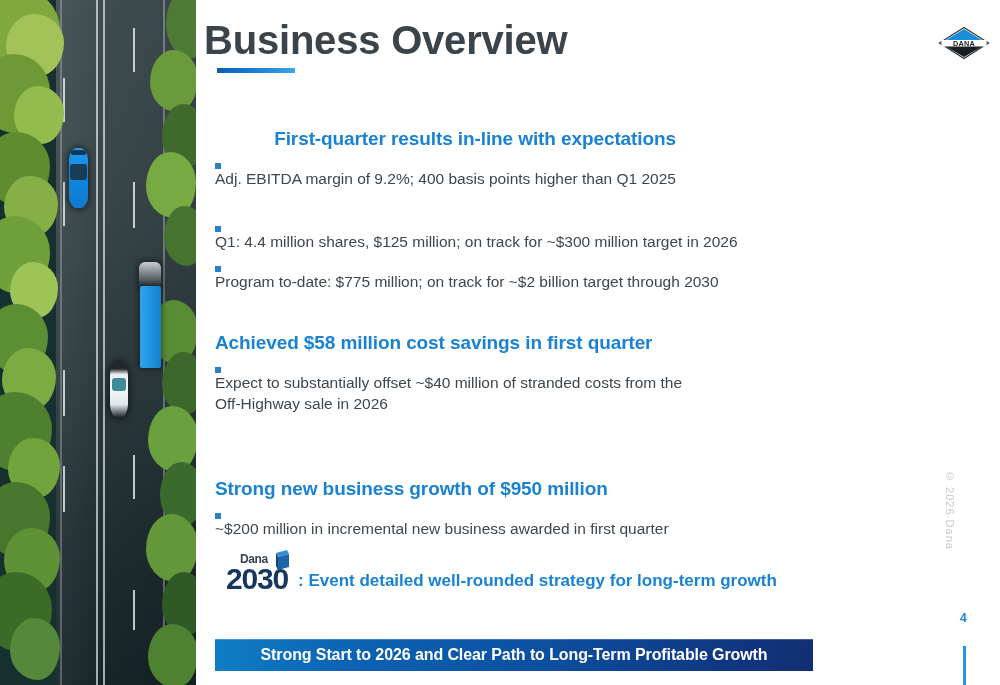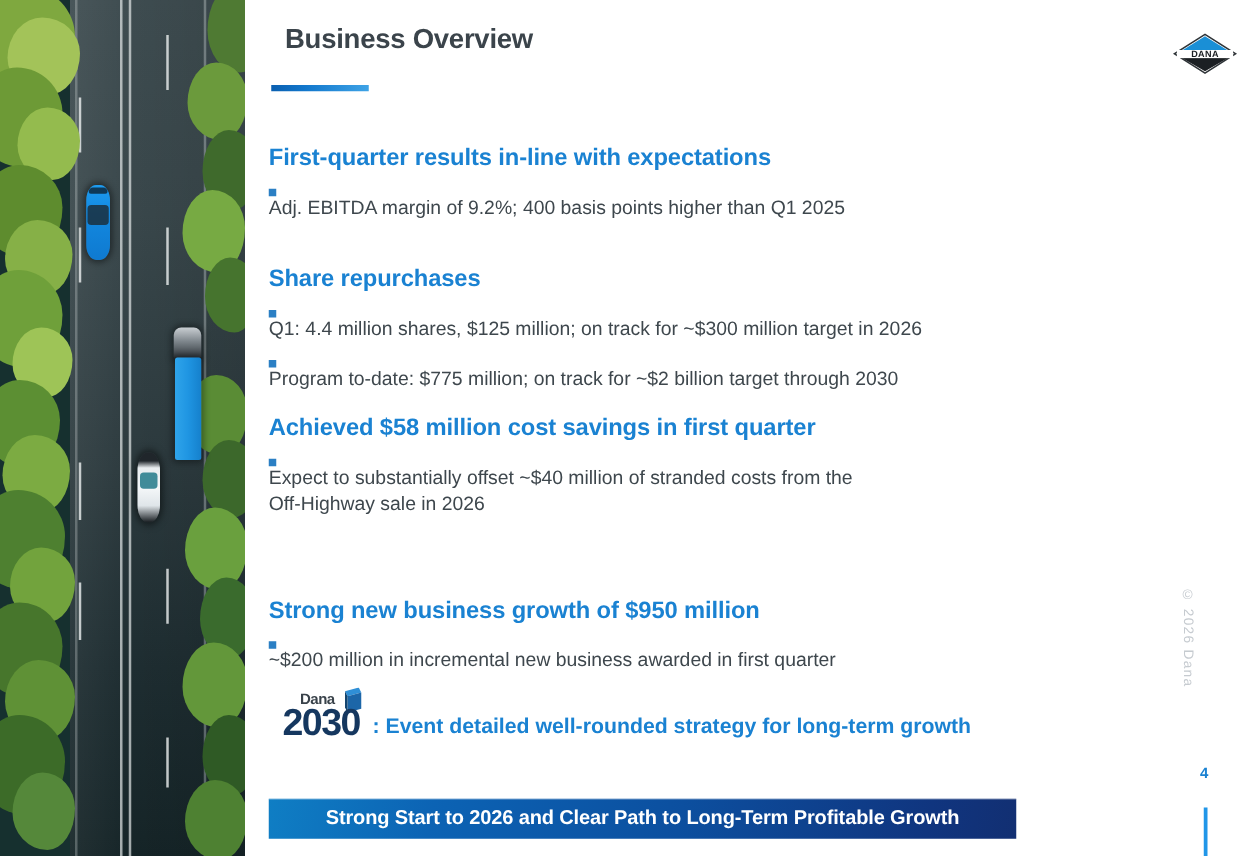--- a/index.html
+++ b/index.html
@@ -111,22 +111,22 @@
     box-shadow: 0 0 6px 2px rgba(0,0,0,.5);
   }
   .car-white::before {
     content:""; position:absolute; left:2px; right:2px; top:16px; height:13px;
     background:#2c7f8f; border-radius:3px; opacity:.9;
   }
 
   
   .slide-title {
     position: absolute;
-    left: 228px; top: 18px;
-    font-size: 22px;
+    left: 204px; top: 18px;
+    font-size: 40px;
     font-weight: bold;
     color: #3b444b;
     letter-spacing: -0.2px;
     text-align: right;
   }
   .title-rule {
     position: absolute;
     left: 217px; top: 68px;
     width: 78px; height: 5px;
     background: linear-gradient(90deg,#0a5fb0 0%,#1277cc 35%,#3ea3e6 100%);
@@ -307,30 +307,29 @@
 
   <div class="veh car-blue"></div>
   <div class="veh truck-cab"></div>
   <div class="veh truck-trailer"></div>
   <div class="veh car-white"></div>
 </div>
 
 <div class="slide-title">Business Overview</div>
 <div class="title-rule"></div>
 
-<div class="section" style="top:116px;">
+<div class="section" style="top:128px;text-align:right;">
   <div class="sec-head">First-quarter results in-line with expectations</div>
   <div class="bullet-row">
     <span class="bullet-mark"></span>
     <span class="bullet-text">Adj. EBITDA margin of 9.2%; 400 basis points higher than Q1 2025</span>
   </div>
 </div>
 
 <div class="section" style="top:213px;">
-  <div class="sec-head">Share repurchases</div>
   <div class="bullet-row">
     <span class="bullet-mark"></span>
     <span class="bullet-text">Q1: 4.4 million shares, $125 million; on track for ~$300 million target in 2026</span>
   </div>
   <div class="bullet-row">
     <span class="bullet-mark"></span>
     <span class="bullet-text">Program to-date: $775 million; on track for ~$2 billion target through 2030</span>
   </div>
 </div>
 

